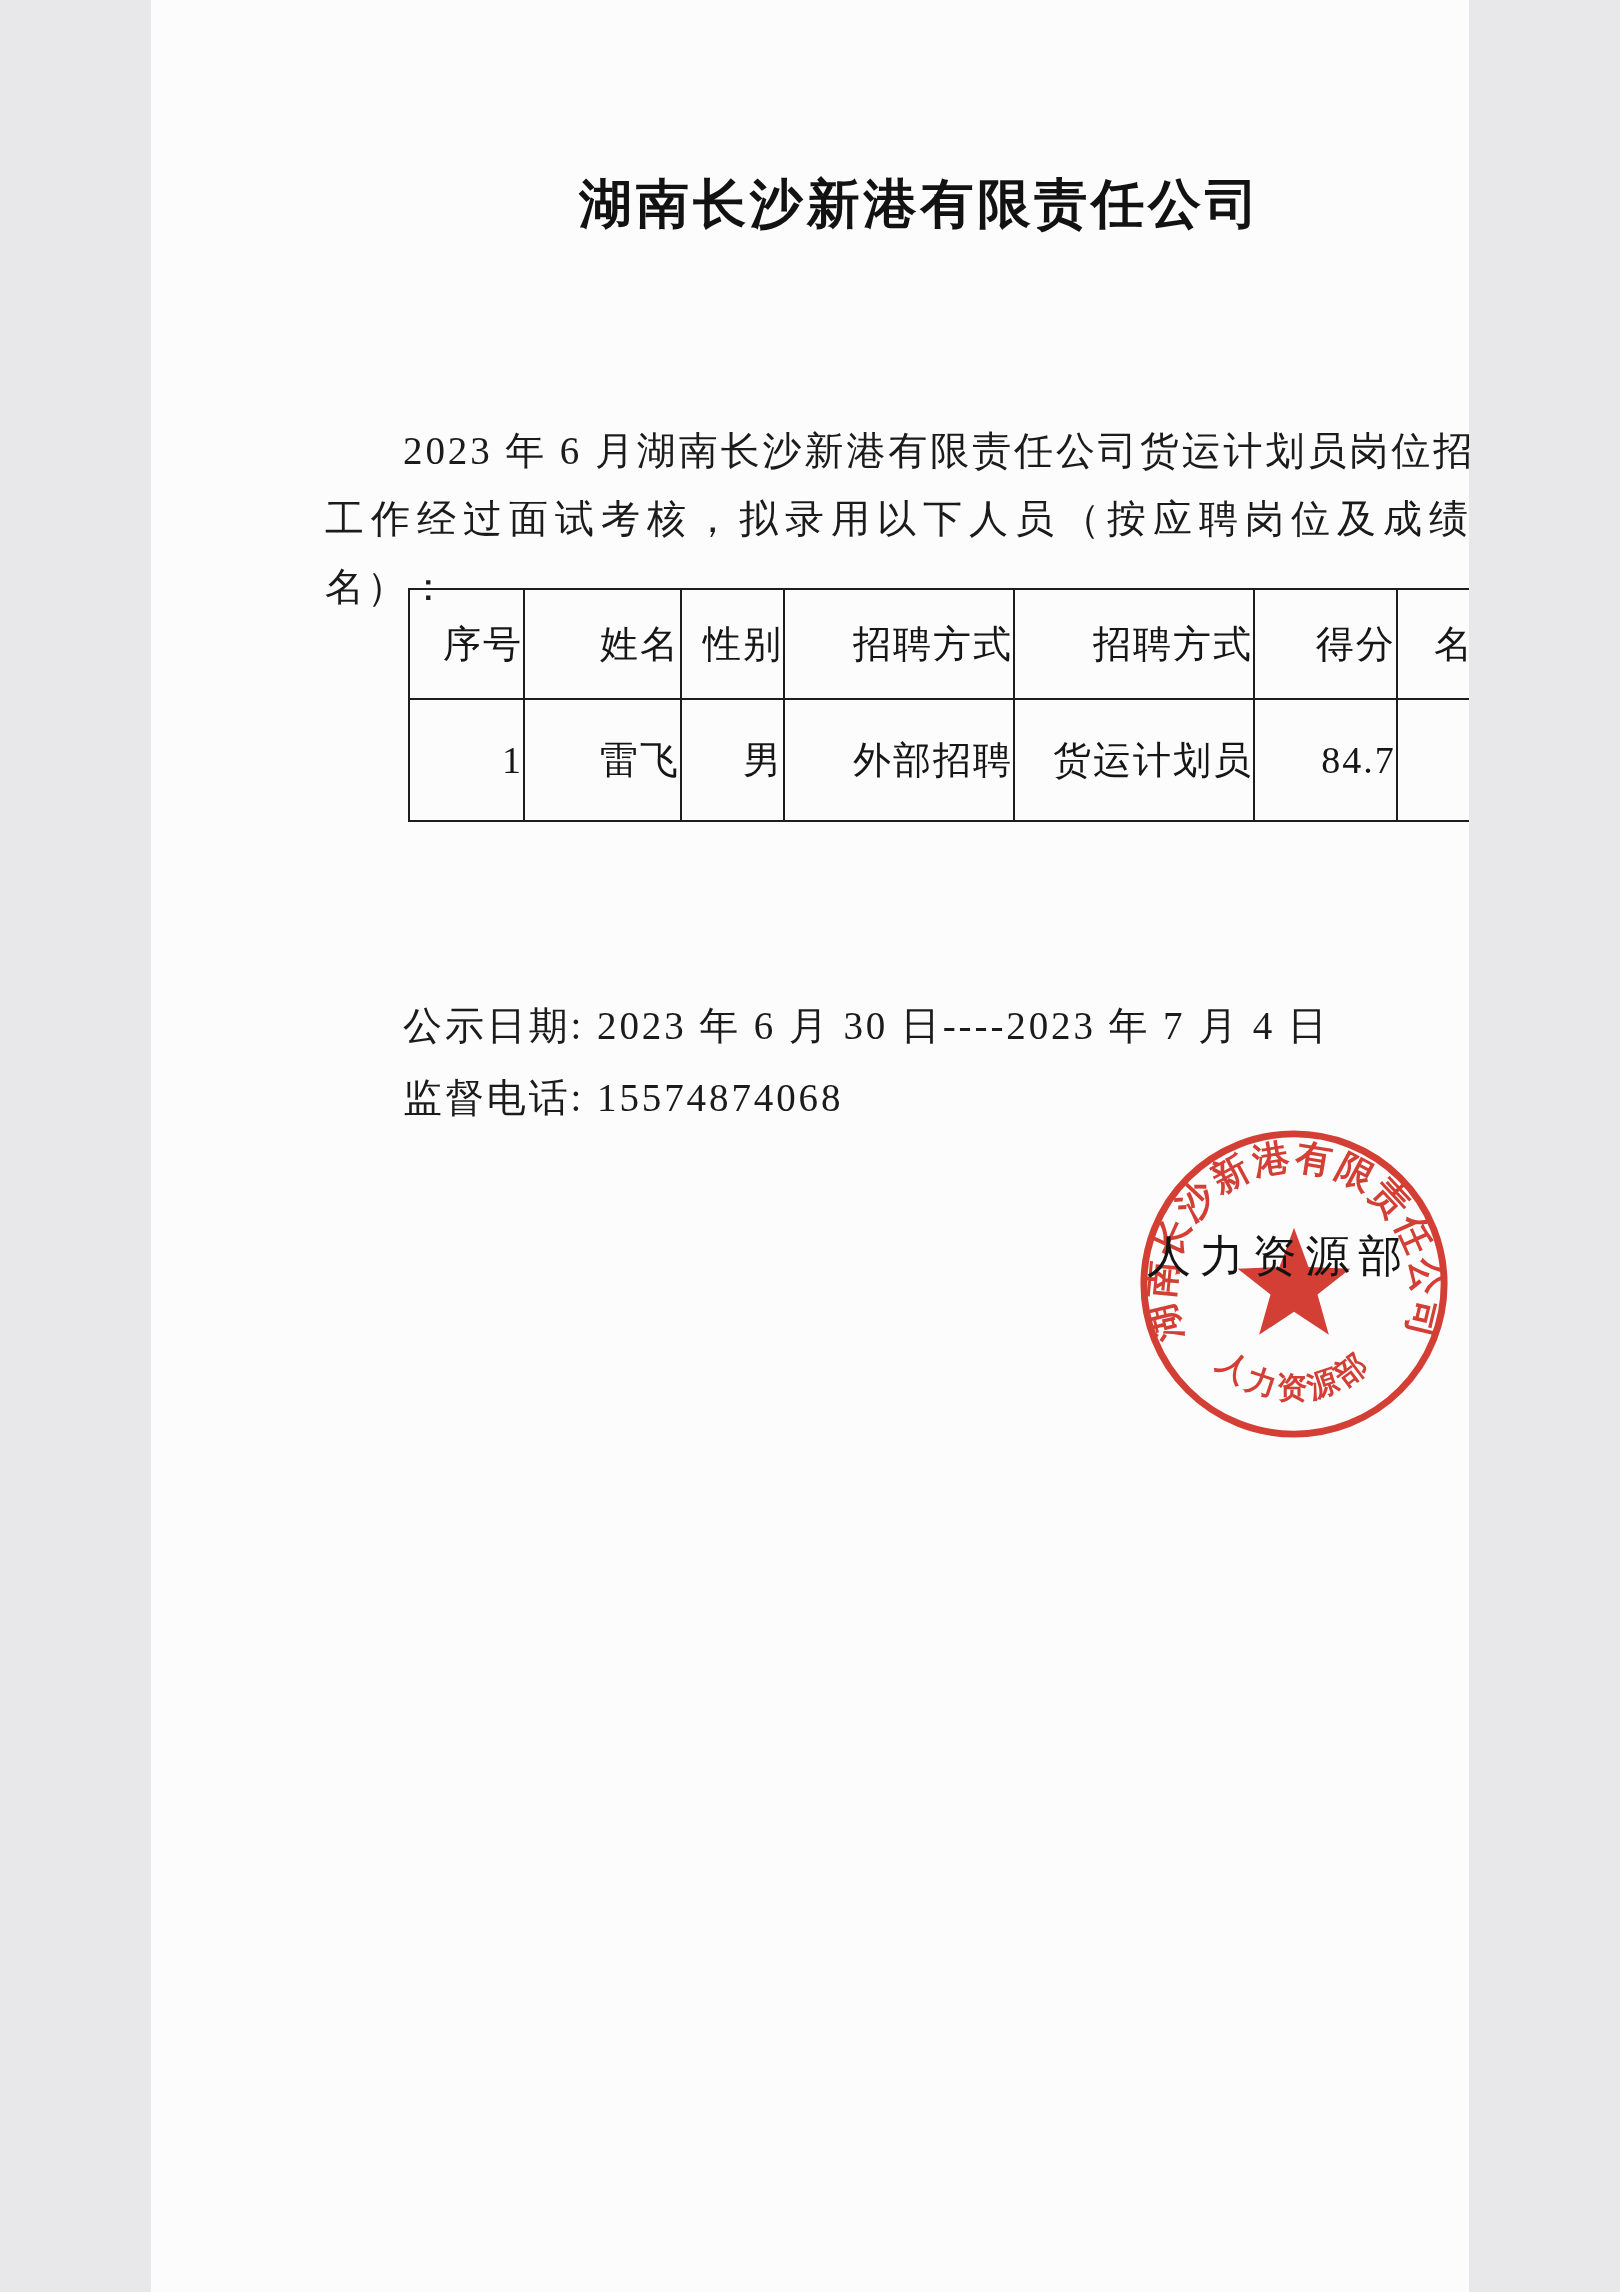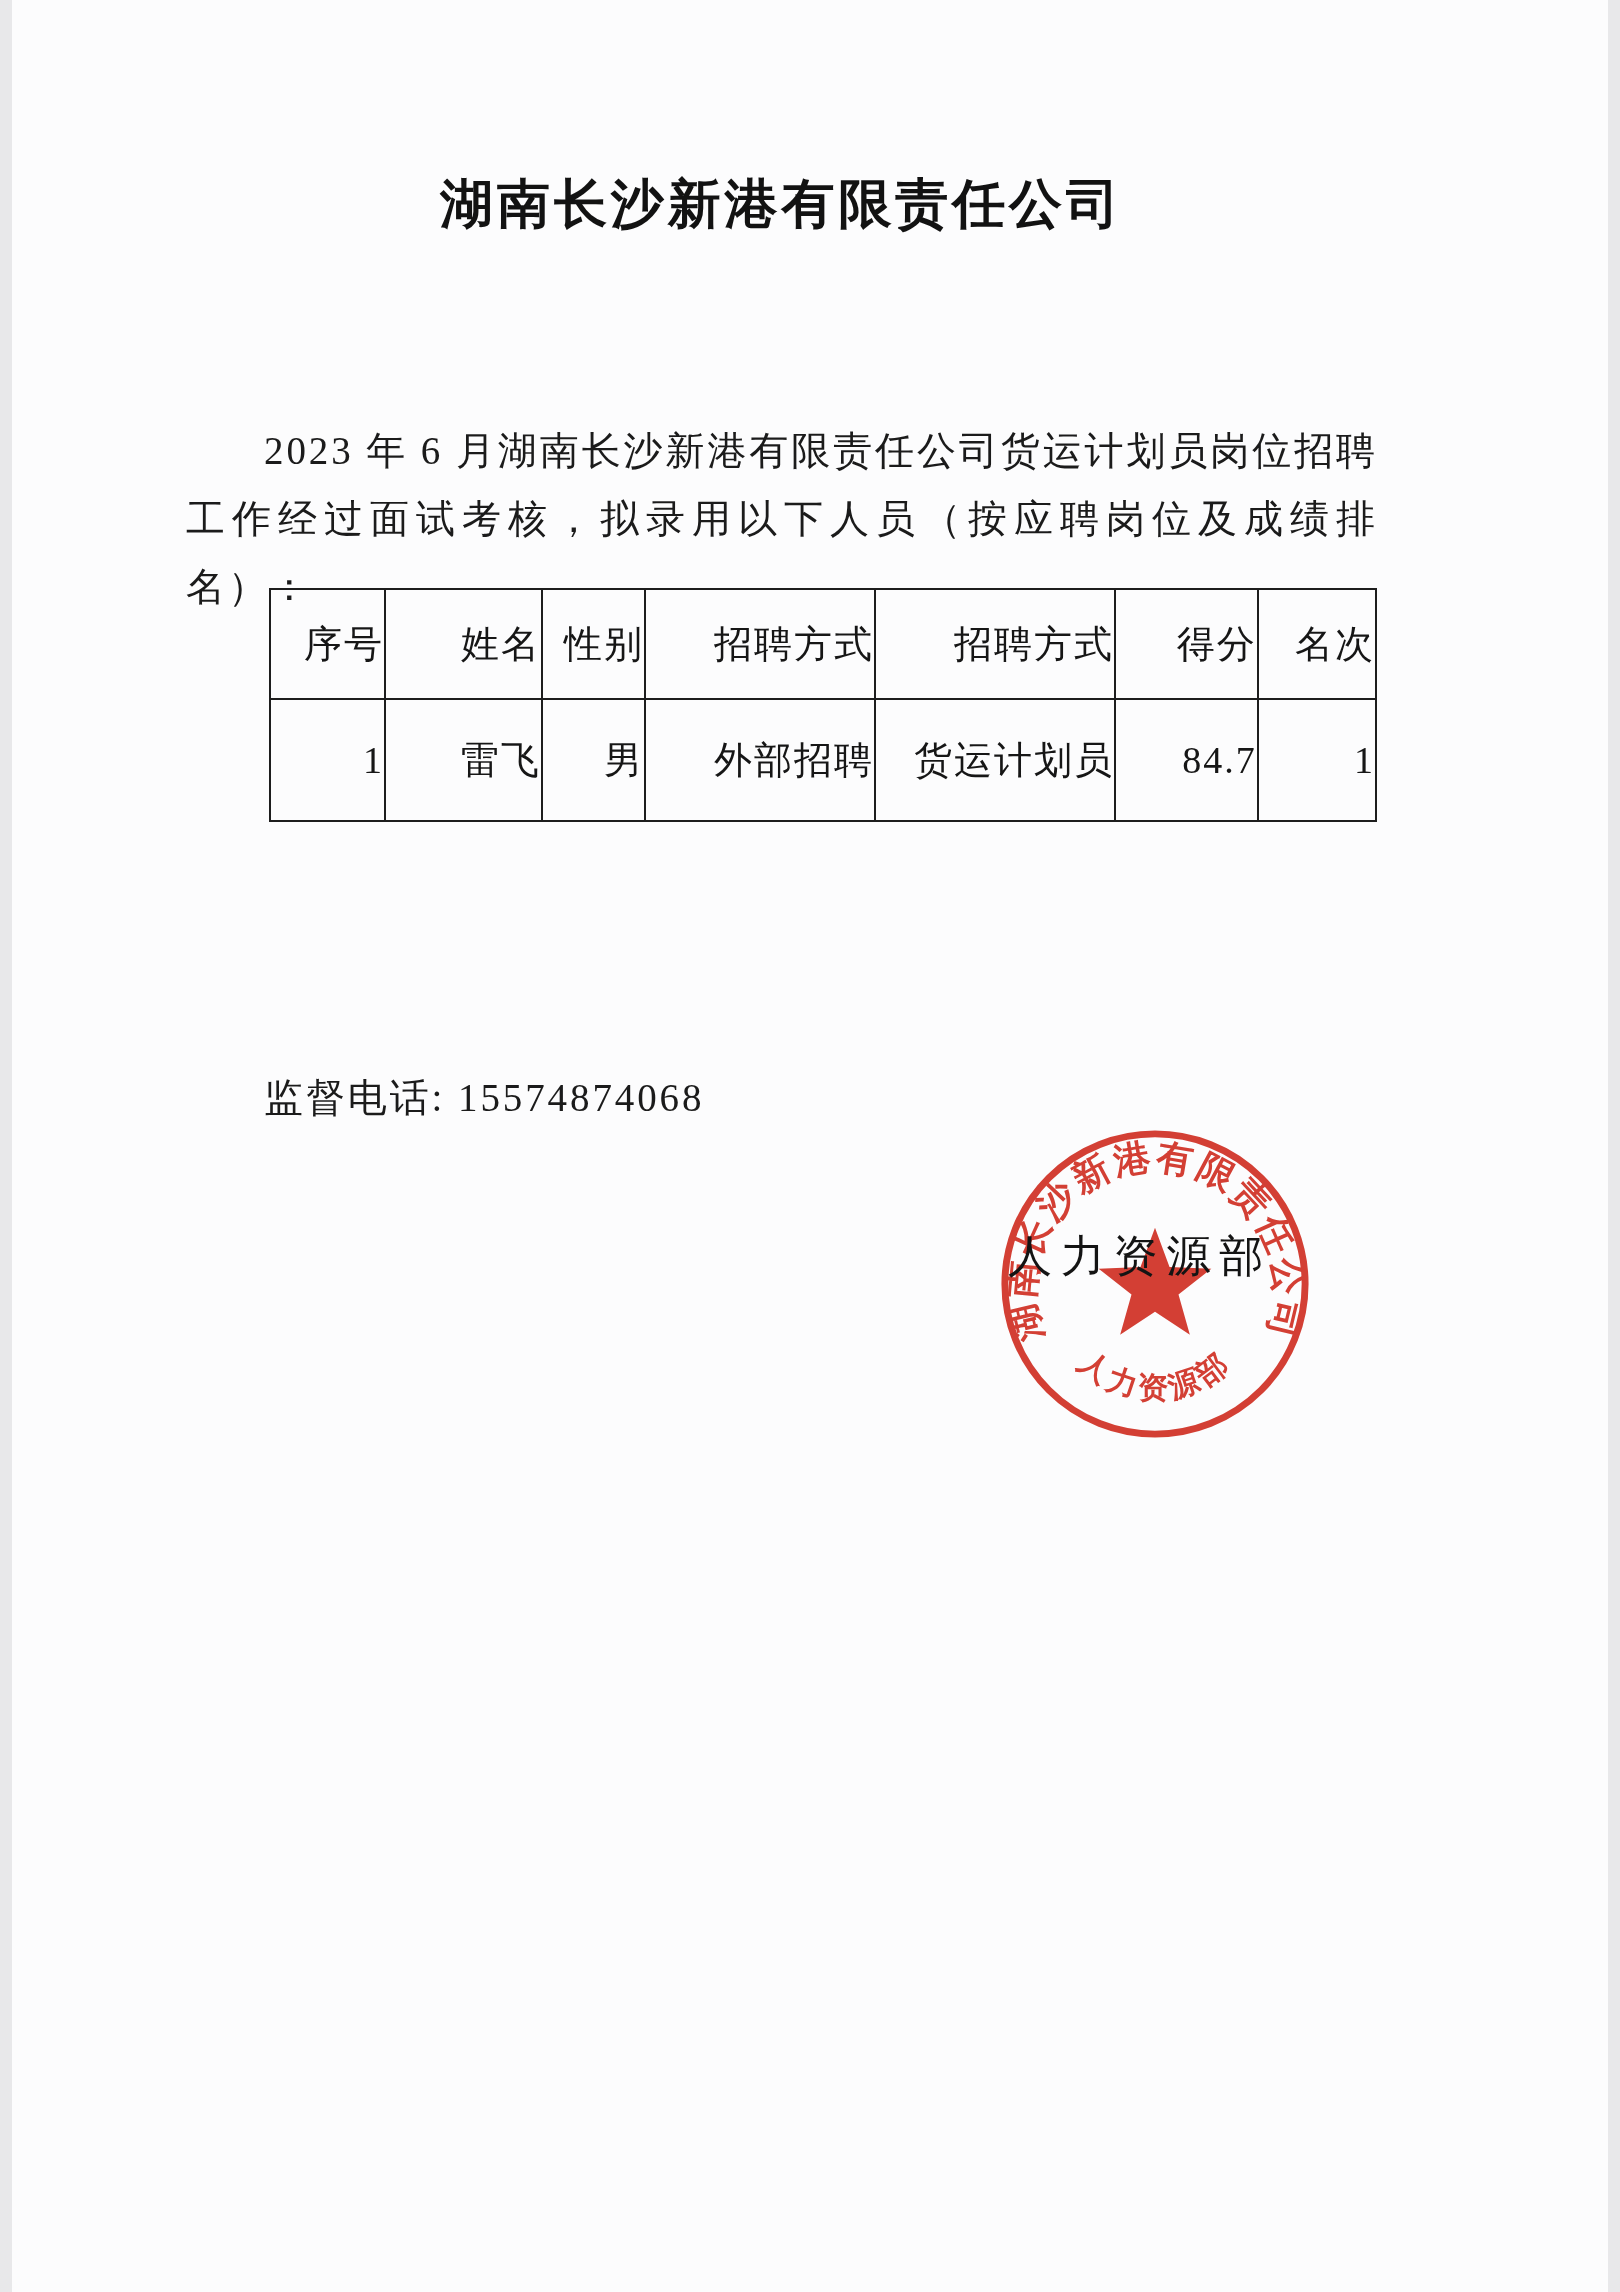--- a/index.html
+++ b/index.html
@@ -1,18 +1,18 @@
 <!DOCTYPE html>
 <html lang="zh"><head>
 <meta charset="utf-8">
 <style>
   html,body { margin:0; padding:0; background:#e8e8ea; }
   .page {
     position:relative;
-    width:1596px; height:2293px;
+    width:1318px; height:2293px;
     margin:0 auto;
     background:#fcfcfd;
     font-family:"Liberation Serif", serif;
     color:#161616;
     overflow:hidden;
   }
   .doc-title {
     position:absolute; left:174px; width:1191px;
     text-align:center;
     font-family:"DejaVu Serif","Liberation Serif",serif;
@@ -114,20 +114,21 @@
         <td>男</td>
         <td>外部招聘</td>
         <td>货运计划员</td>
         <td>84.7</td>
         <td>1</td>
       </tr>
     </tbody>
   </table>
 
 
+  <div class="single-line line-publicity">公示日期: 2023 年 6 月 30 日----2023 年 7 月 4 日</div>
   <div class="single-line line-phone">监督电话: 15574874068</div>
 
   <div class="signature-dept">人力资源部</div>
 
   <svg class="stamp" viewBox="0 0 322 322" xmlns="http://www.w3.org/2000/svg" aria-hidden="true">
     <defs>
       <path id="sealTopArc" d="M 50,218 A 122,122 0 1 1 272,218" fill="none"></path>
       <path id="sealBottomArc" d="M 78,238 A 108,108 0 0 0 244,238" fill="none"></path>
     </defs>
     <circle cx="161" cy="161" r="152" fill="none" stroke="#d03024" stroke-width="7"></circle>

